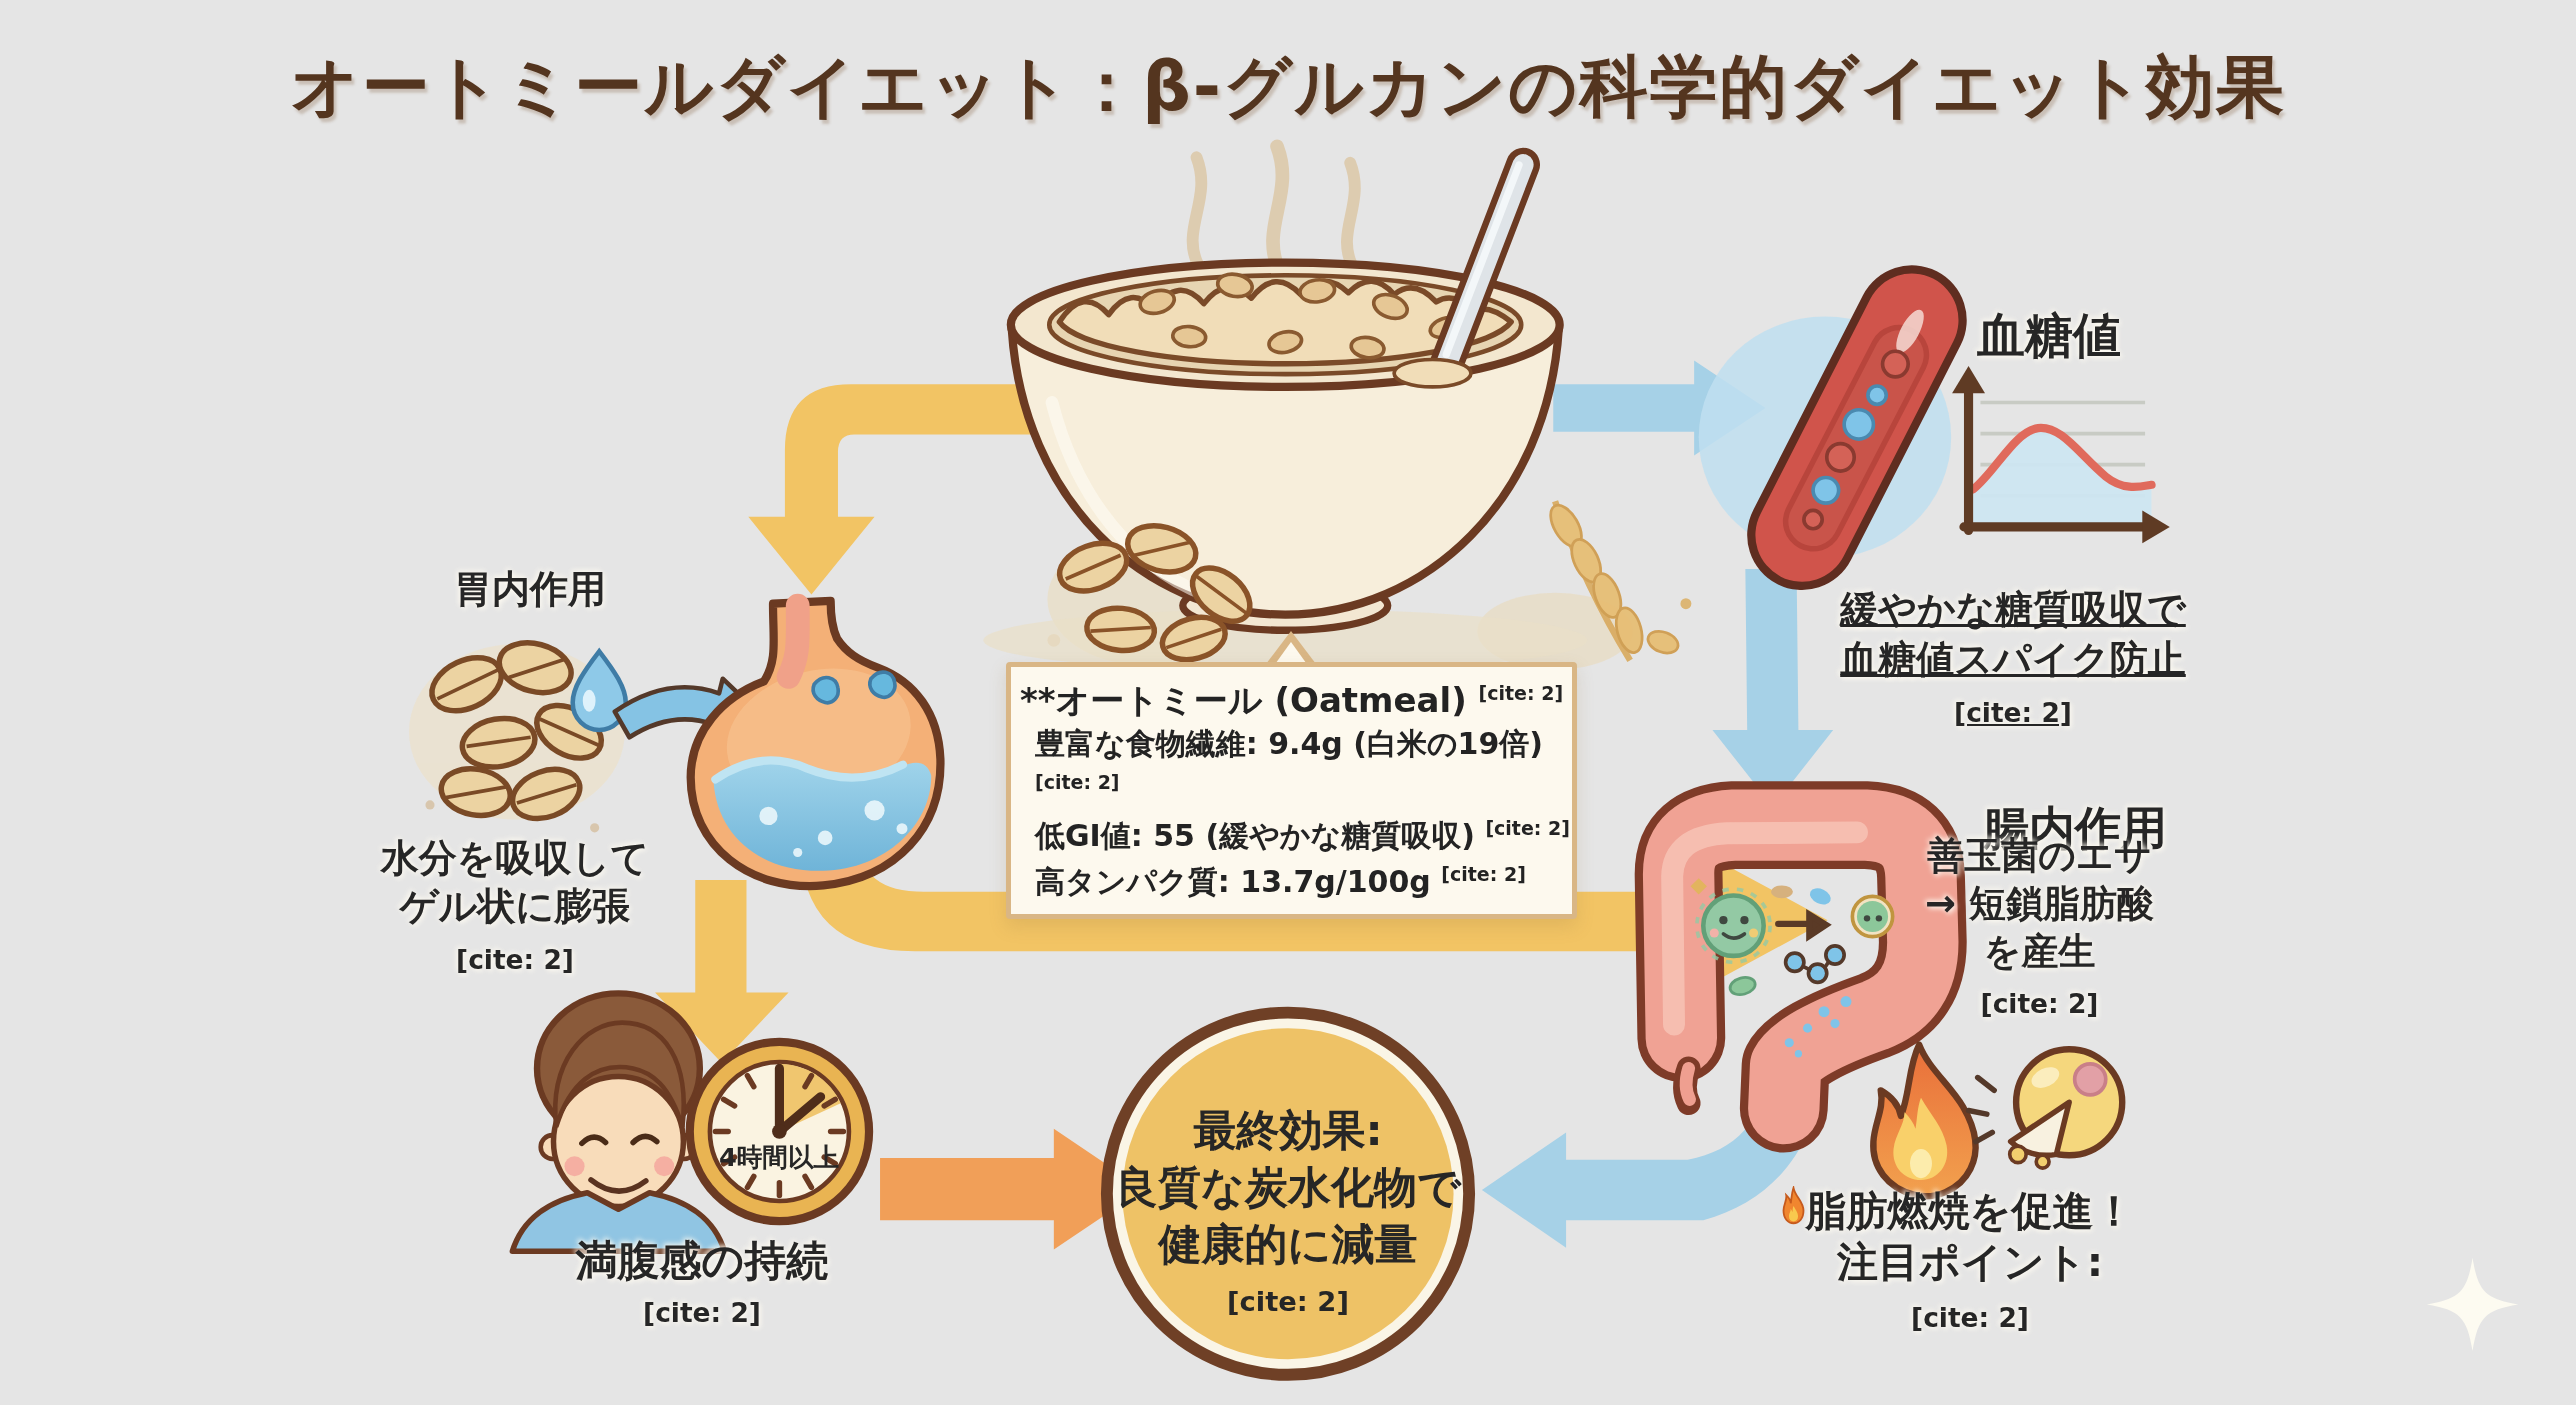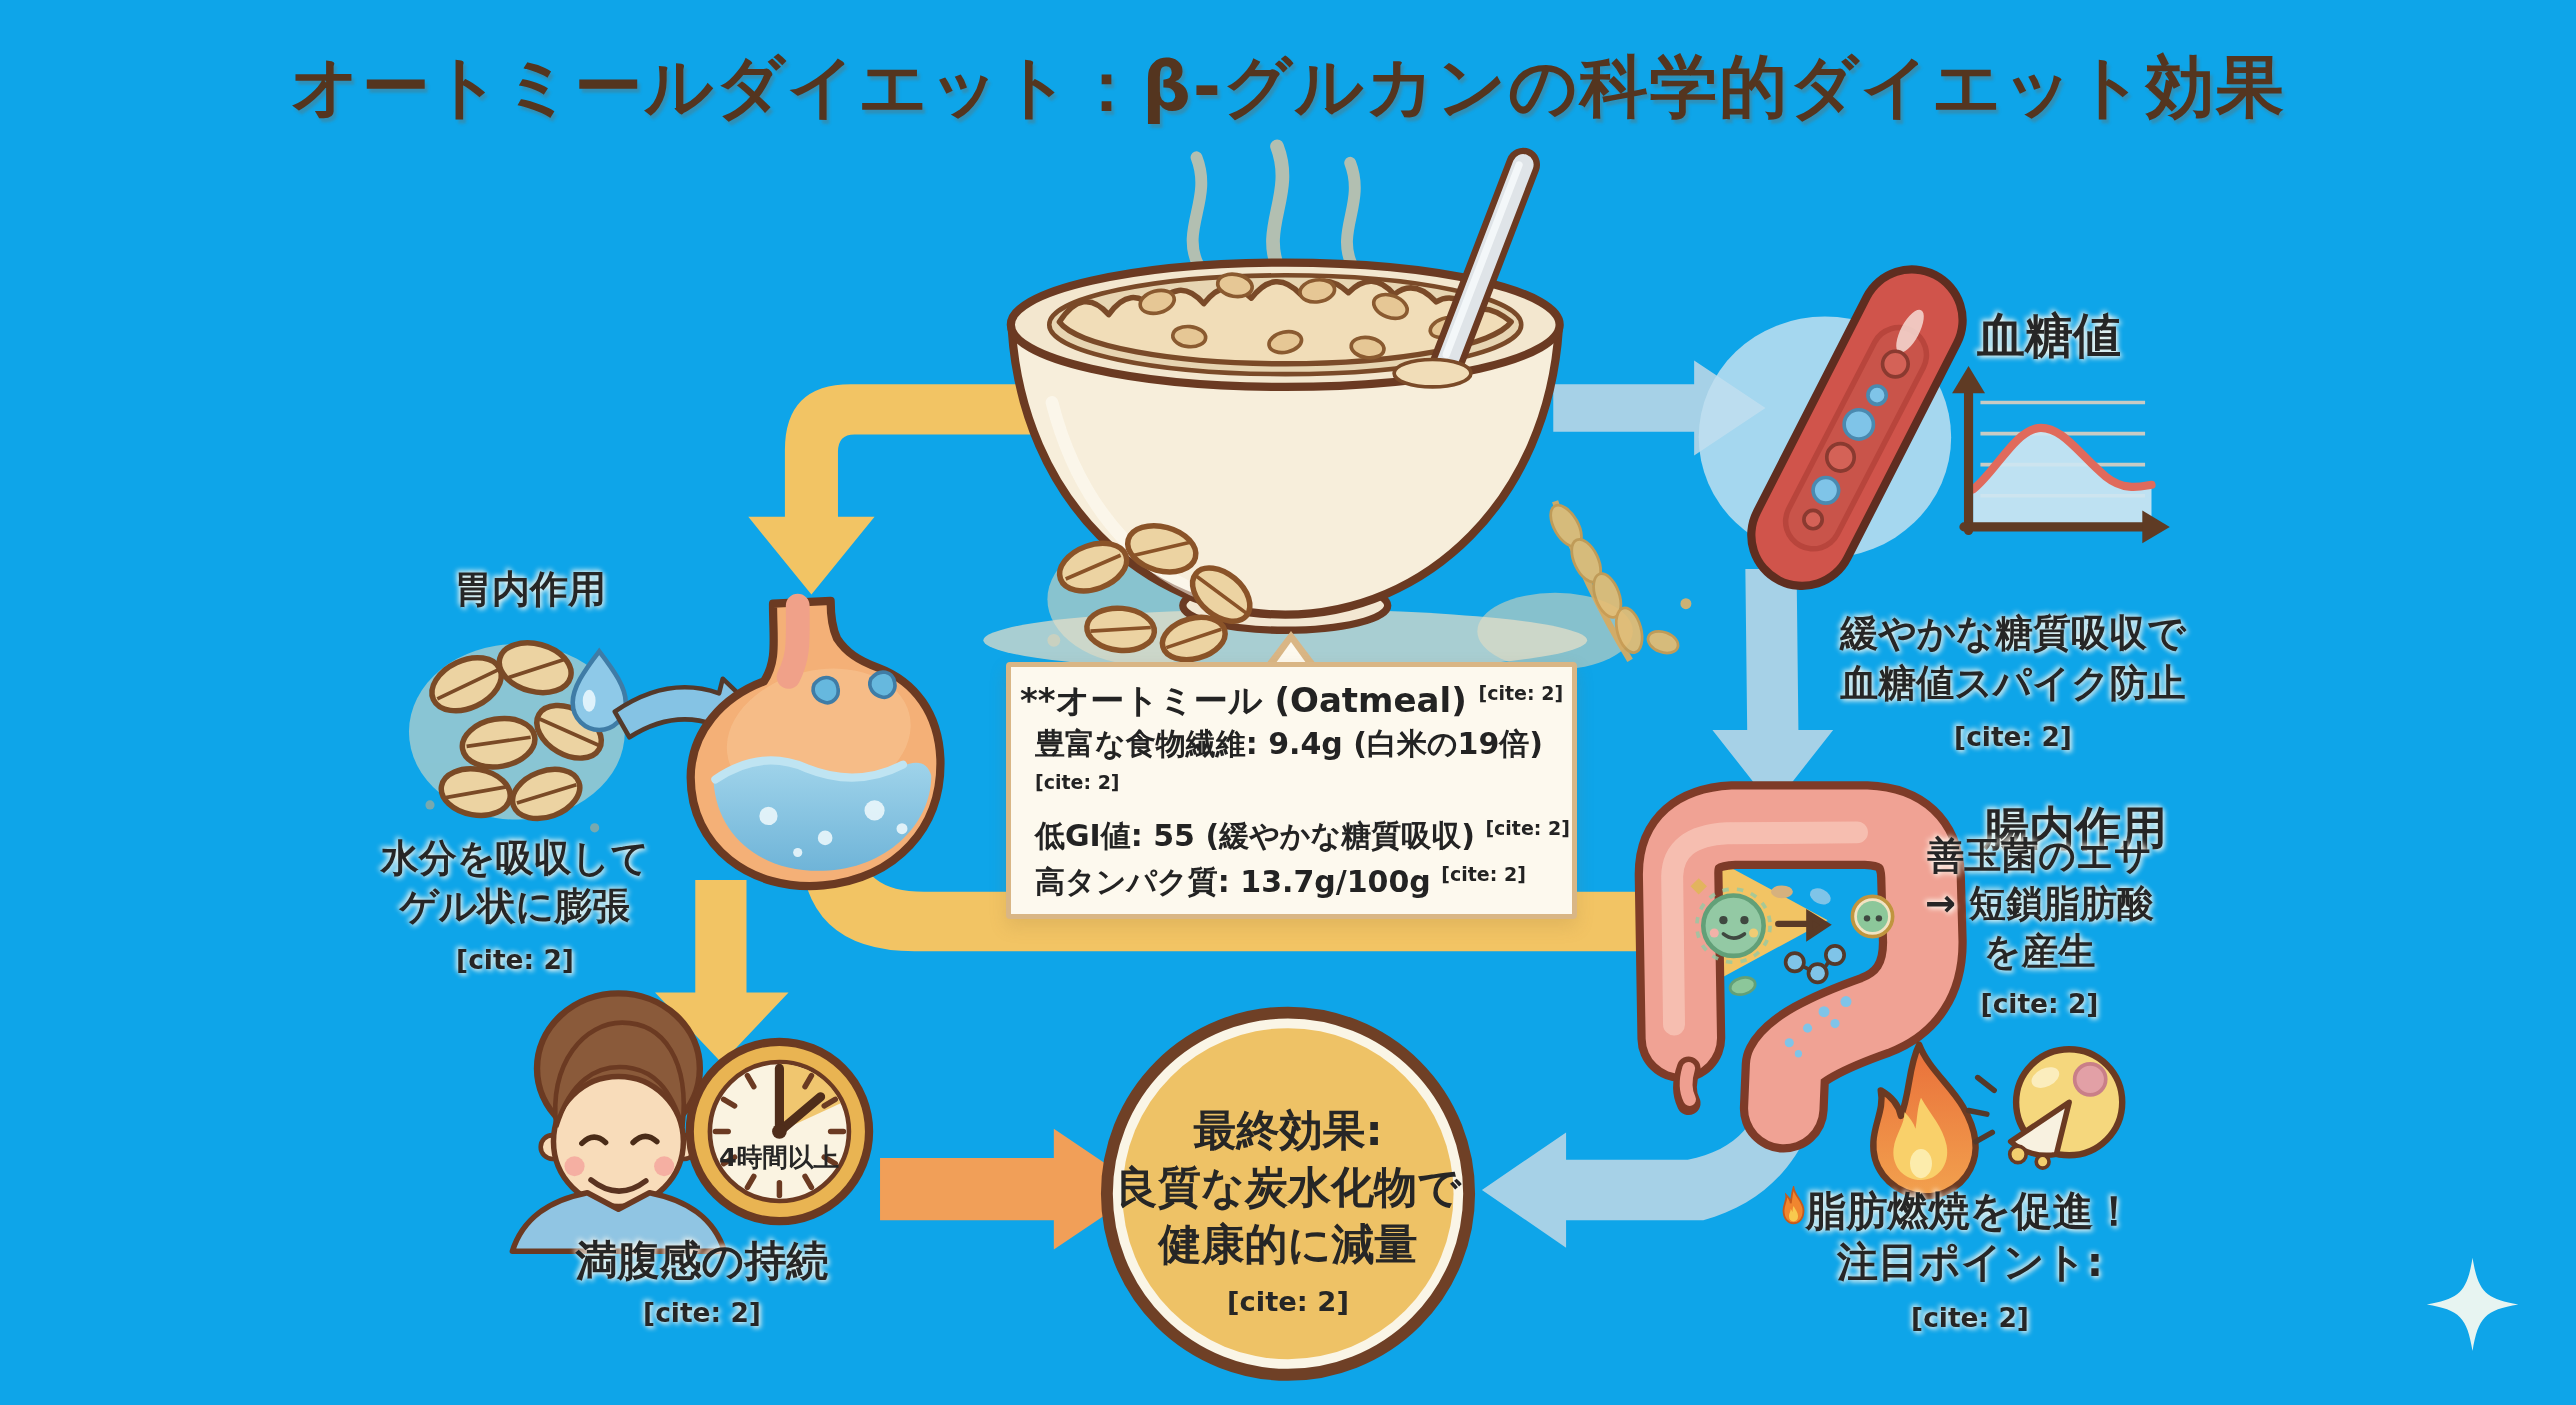--- a/index.html
+++ b/index.html
@@ -1,17 +1,17 @@
 <!DOCTYPE html>
 <html style="font-size:14.6px"><head>
 <meta charset="utf-8">
 <style>
   html,body{margin:0;padding:0;}
   body{font-family:"DejaVu Sans","Liberation Sans",sans-serif;}
-  .canvas{position:relative;width:2576px;height:1405px;background:#0ea5e9;overflow:hidden;}
+  .canvas{position:relative;width:2576px;height:1405px;background:#e5e5e5;overflow:hidden;}
   .txt{position:absolute;color:#262626;font-weight:700;text-align:center;
        text-shadow:1.8px 1.8px 5.5px rgba(255,252,242,.95), -1.8px -1.8px 5.5px rgba(255,252,242,.9);}
   .cite{font-weight:600;}
   svg{position:absolute;left:0;top:0;}
   .title{color:#54351f;letter-spacing:1.8px;text-shadow:2.7px 3.7px 2.7px rgba(130,95,60,.28);}
   .infobox{position:absolute;left:1006px;top:662px;width:561px;background:#fdf9ee;
            border:5.5px solid #d9b685;border-radius:4px;box-shadow:0 7.3px 16.5px rgba(150,115,65,.18);
            padding:11px 0 12.8px 0;}
   .infobox .head{text-align:center;font-weight:700;font-size:34px;color:#232323;}
   .infobox .row{margin-left:24px;font-weight:700;font-size:30px;color:#232323;line-height:39px;}
@@ -288,21 +288,21 @@
   <div class="txt title" style="left:0;top:42px;width:2576px;font-size:68px;">オートミールダイエット：β-グルカンの科学的ダイエット効果</div>
 
   <div class="txt" style="left:393px;top:564px;width:274px;font-size:38px;">胃内作用</div>
   <div class="txt" style="left:346px;top:826px;width:338px;font-size:38px;line-height:48px;margin-top:8px;">
     <div>水分を吸収して</div>
     <div>ゲル状に膨張</div>
     <div class="cite" style="font-size:26.5px;margin-top:5.5px;">[cite: 2]</div>
   </div>
 
   <div class="txt" style="left:1912px;top:304px;width:274px;font-size:48px;">血糖値</div>
-  <div class="txt" style="left:1830px;top:608px;width:366px;font-size:38px;line-height:50px;">
+  <div class="txt" style="left:1830px;top:584px;width:366px;font-size:38px;line-height:50px;text-decoration:underline;">
     <div>緩やかな糖質吸収で</div>
     <div>血糖値スパイク防止</div>
     <div class="cite" style="font-size:26.5px;margin-top:3.7px;">[cite: 2]</div>
   </div>
 
   <div class="ptr-o"></div>
   <div class="ptr-i"></div>
   <div class="infobox">
     <div class="head">
       <span>**オートミール (Oatmeal)</span>

